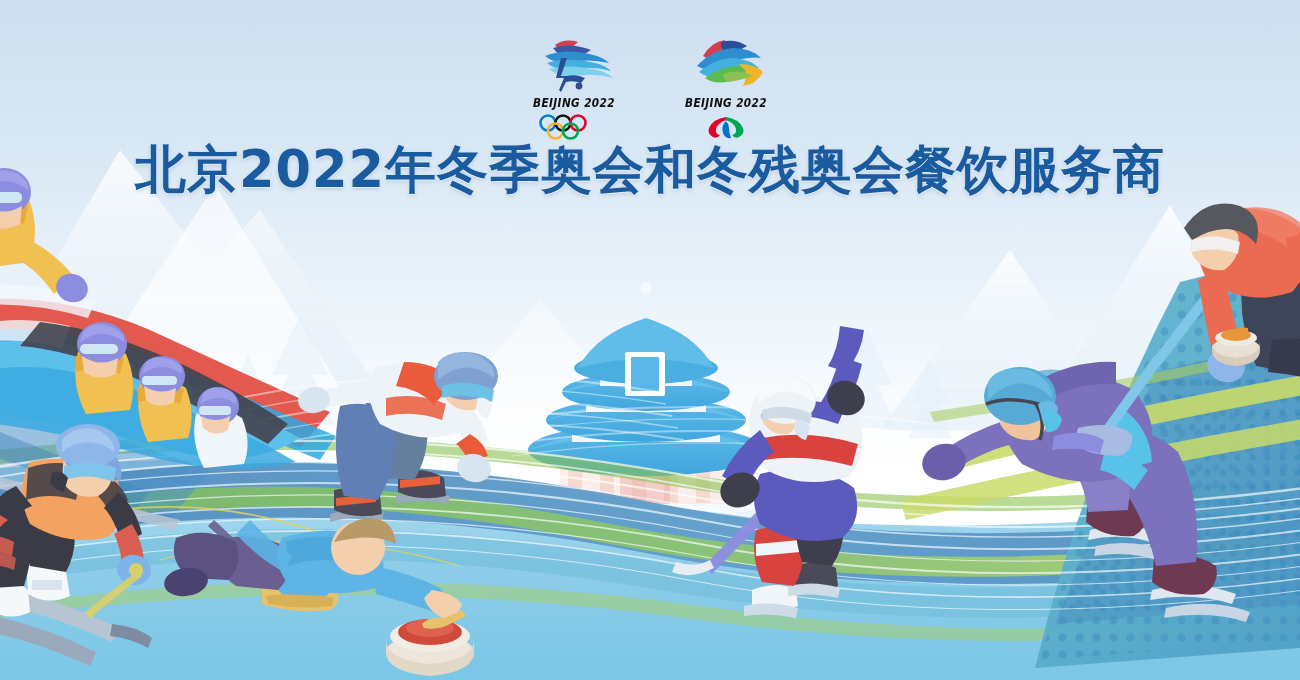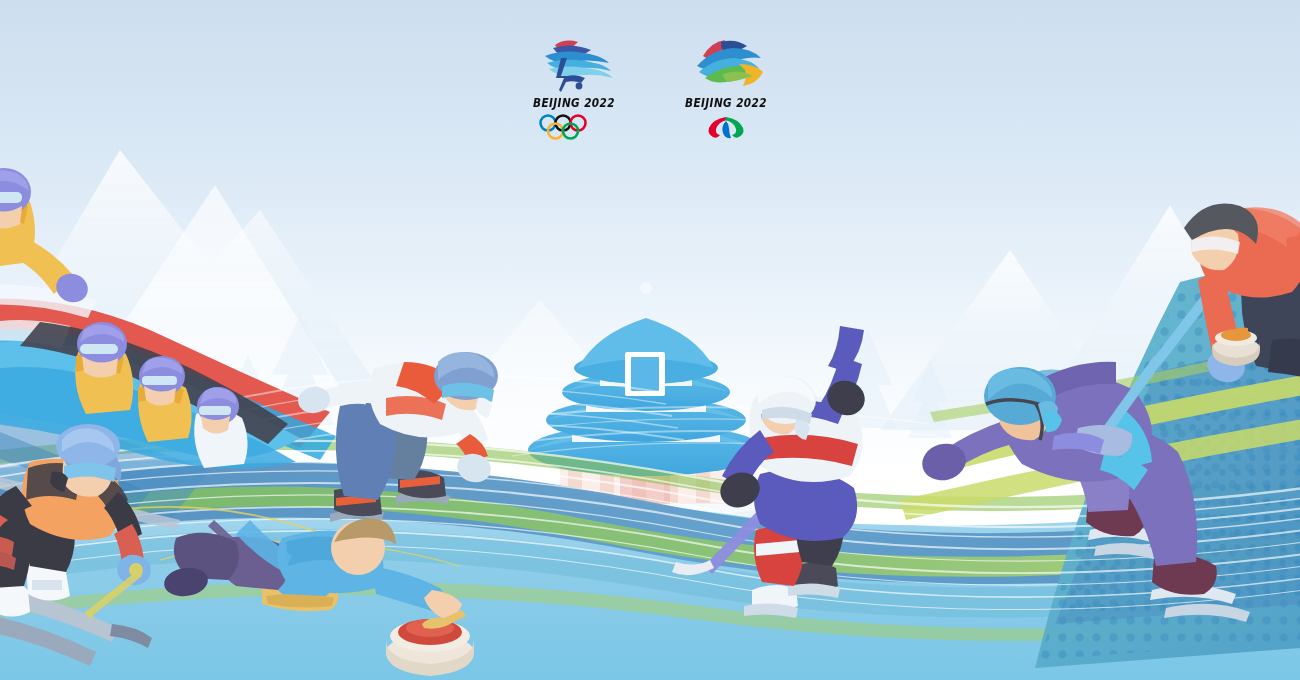--- a/index.html
+++ b/index.html
@@ -545,14 +545,15 @@
         <svg width="54" height="26" viewBox="0 0 54 26" xmlns="http://www.w3.org/2000/svg">
           <path d="M27 3 Q14 5 10 14 Q8 20 14 23 Q18 25 21 21 Q16 20 17 15 Q19 8 28 6 Z" fill="#e4002b"></path>
           <path d="M27 3 Q40 5 44 14 Q46 20 40 23 Q36 25 33 21 Q38 20 37 15 Q35 8 26 6 Z" fill="#00a651"></path>
           <path d="M27 7 Q22 12 24 19 Q26 25 32 24 Q30 19 30 14 Q30 10 27 7 Z" fill="#0072ce"></path>
         </svg>
       </div>
     </div>
 
   </div>
 
+  <div id="title">北京2022年冬季奥会和冬残奥会餐饮服务商</div>
 
 </div>
 
 </body></html>

